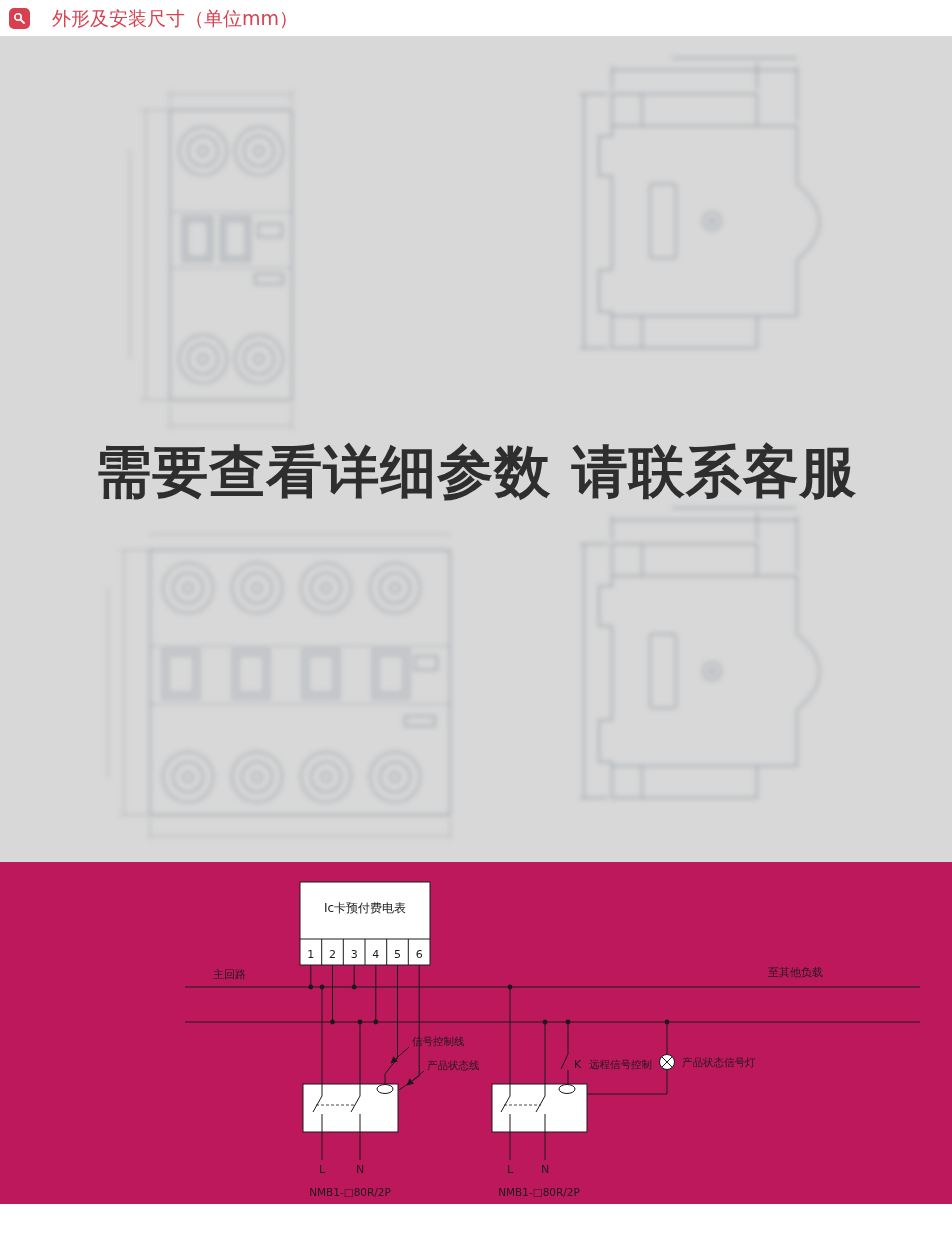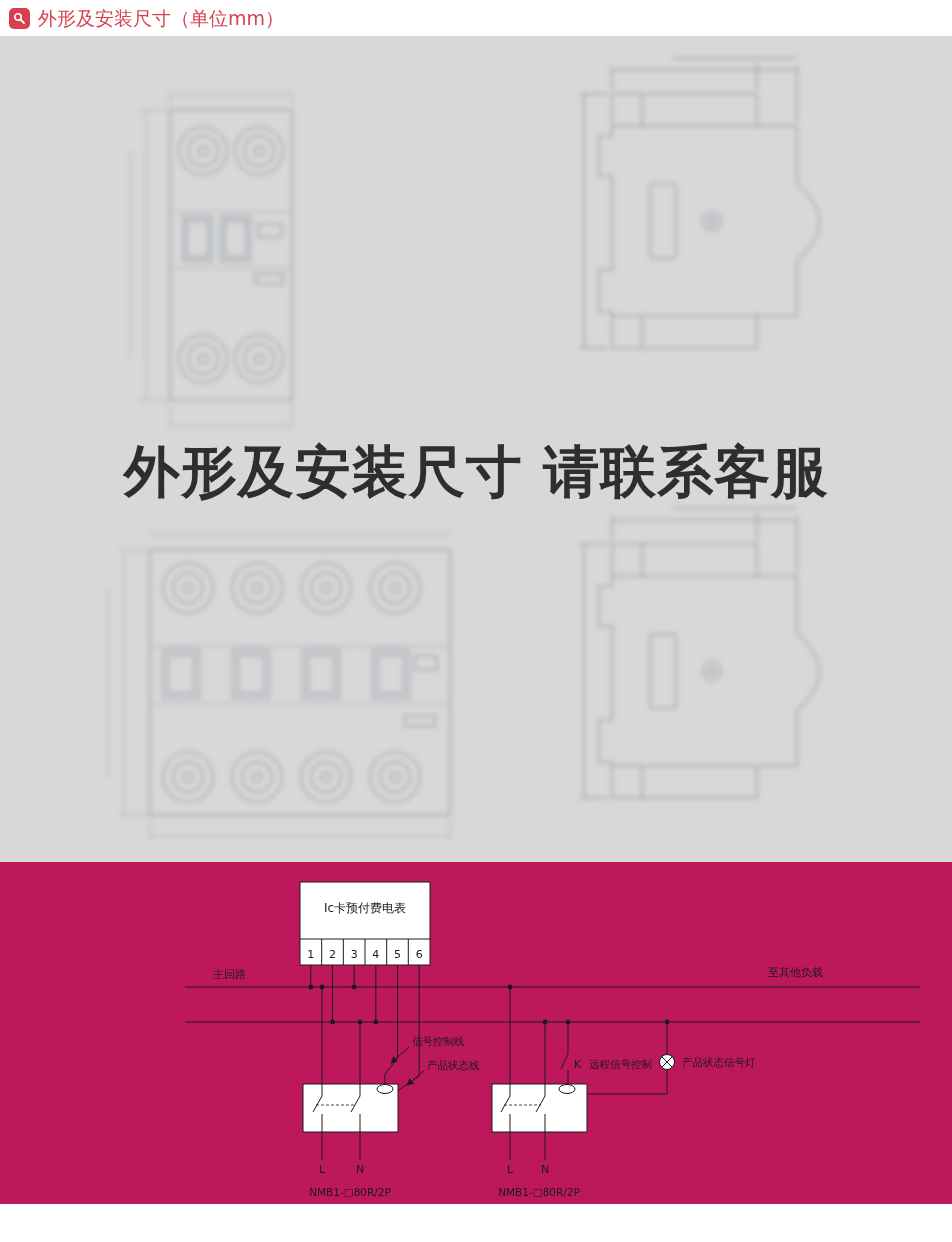--- a/index.html
+++ b/index.html
@@ -9,21 +9,21 @@
     --drawing_stroke:#99a1ab;
     --overlay_ink:#2e2e2e;
   }
   *{box-sizing:border-box;}
   html,body{margin:0;padding:0;}
   body{
     width:952px;height:1242px;background:#fff;position:relative;overflow:hidden;
     font-family:"DejaVu Sans","Liberation Sans",sans-serif;
   }
   .section-header{
-    height:36px;display:flex;align-items:center;gap:8px;padding-left:9px;background:#fff;
+    height:36px;display:flex;align-items:center;gap:22px;padding-left:9px;background:#fff;
   }
   .hdr-icon{
     width:21px;height:21px;border-radius:5px;background:var(--accent);
     display:flex;align-items:center;justify-content:center;flex:0 0 auto;
   }
   .hdr-title{font-size:19px;color:var(--accent);line-height:1;}
   .drawings-area{
     position:relative;width:952px;height:826px;background:var(--gray_bg);
   }
   .drawings-area svg{display:block;}
@@ -151,21 +151,21 @@
           <path class="dim" d="M150 800 H450 M150 783 V804 M450 783 V804"></path>
           <path class="dim" d="M150 498 H450"></path>
         </g>
 
         <g>
           <use href="#sideprofile" transform="translate(612,478)"></use>
         </g>
       </g>
     </svg>
 
-    <div class="overlay-text">外形及安装尺寸 请联系客服</div>
+    <div class="overlay-text">需要查看详细参数 请联系客服</div>
   </div>
 
 
   <div class="wiring-area">
     <svg width="952" height="342" viewBox="0 0 952 342">
       <defs>
         <marker id="arrow" viewBox="0 0 10 10" refX="9" refY="5" markerWidth="7" markerHeight="7" orient="auto-start-reverse">
           <path d="M0 0 L10 5 L0 10 z" fill="var(--wire)"></path>
         </marker>
       </defs>

